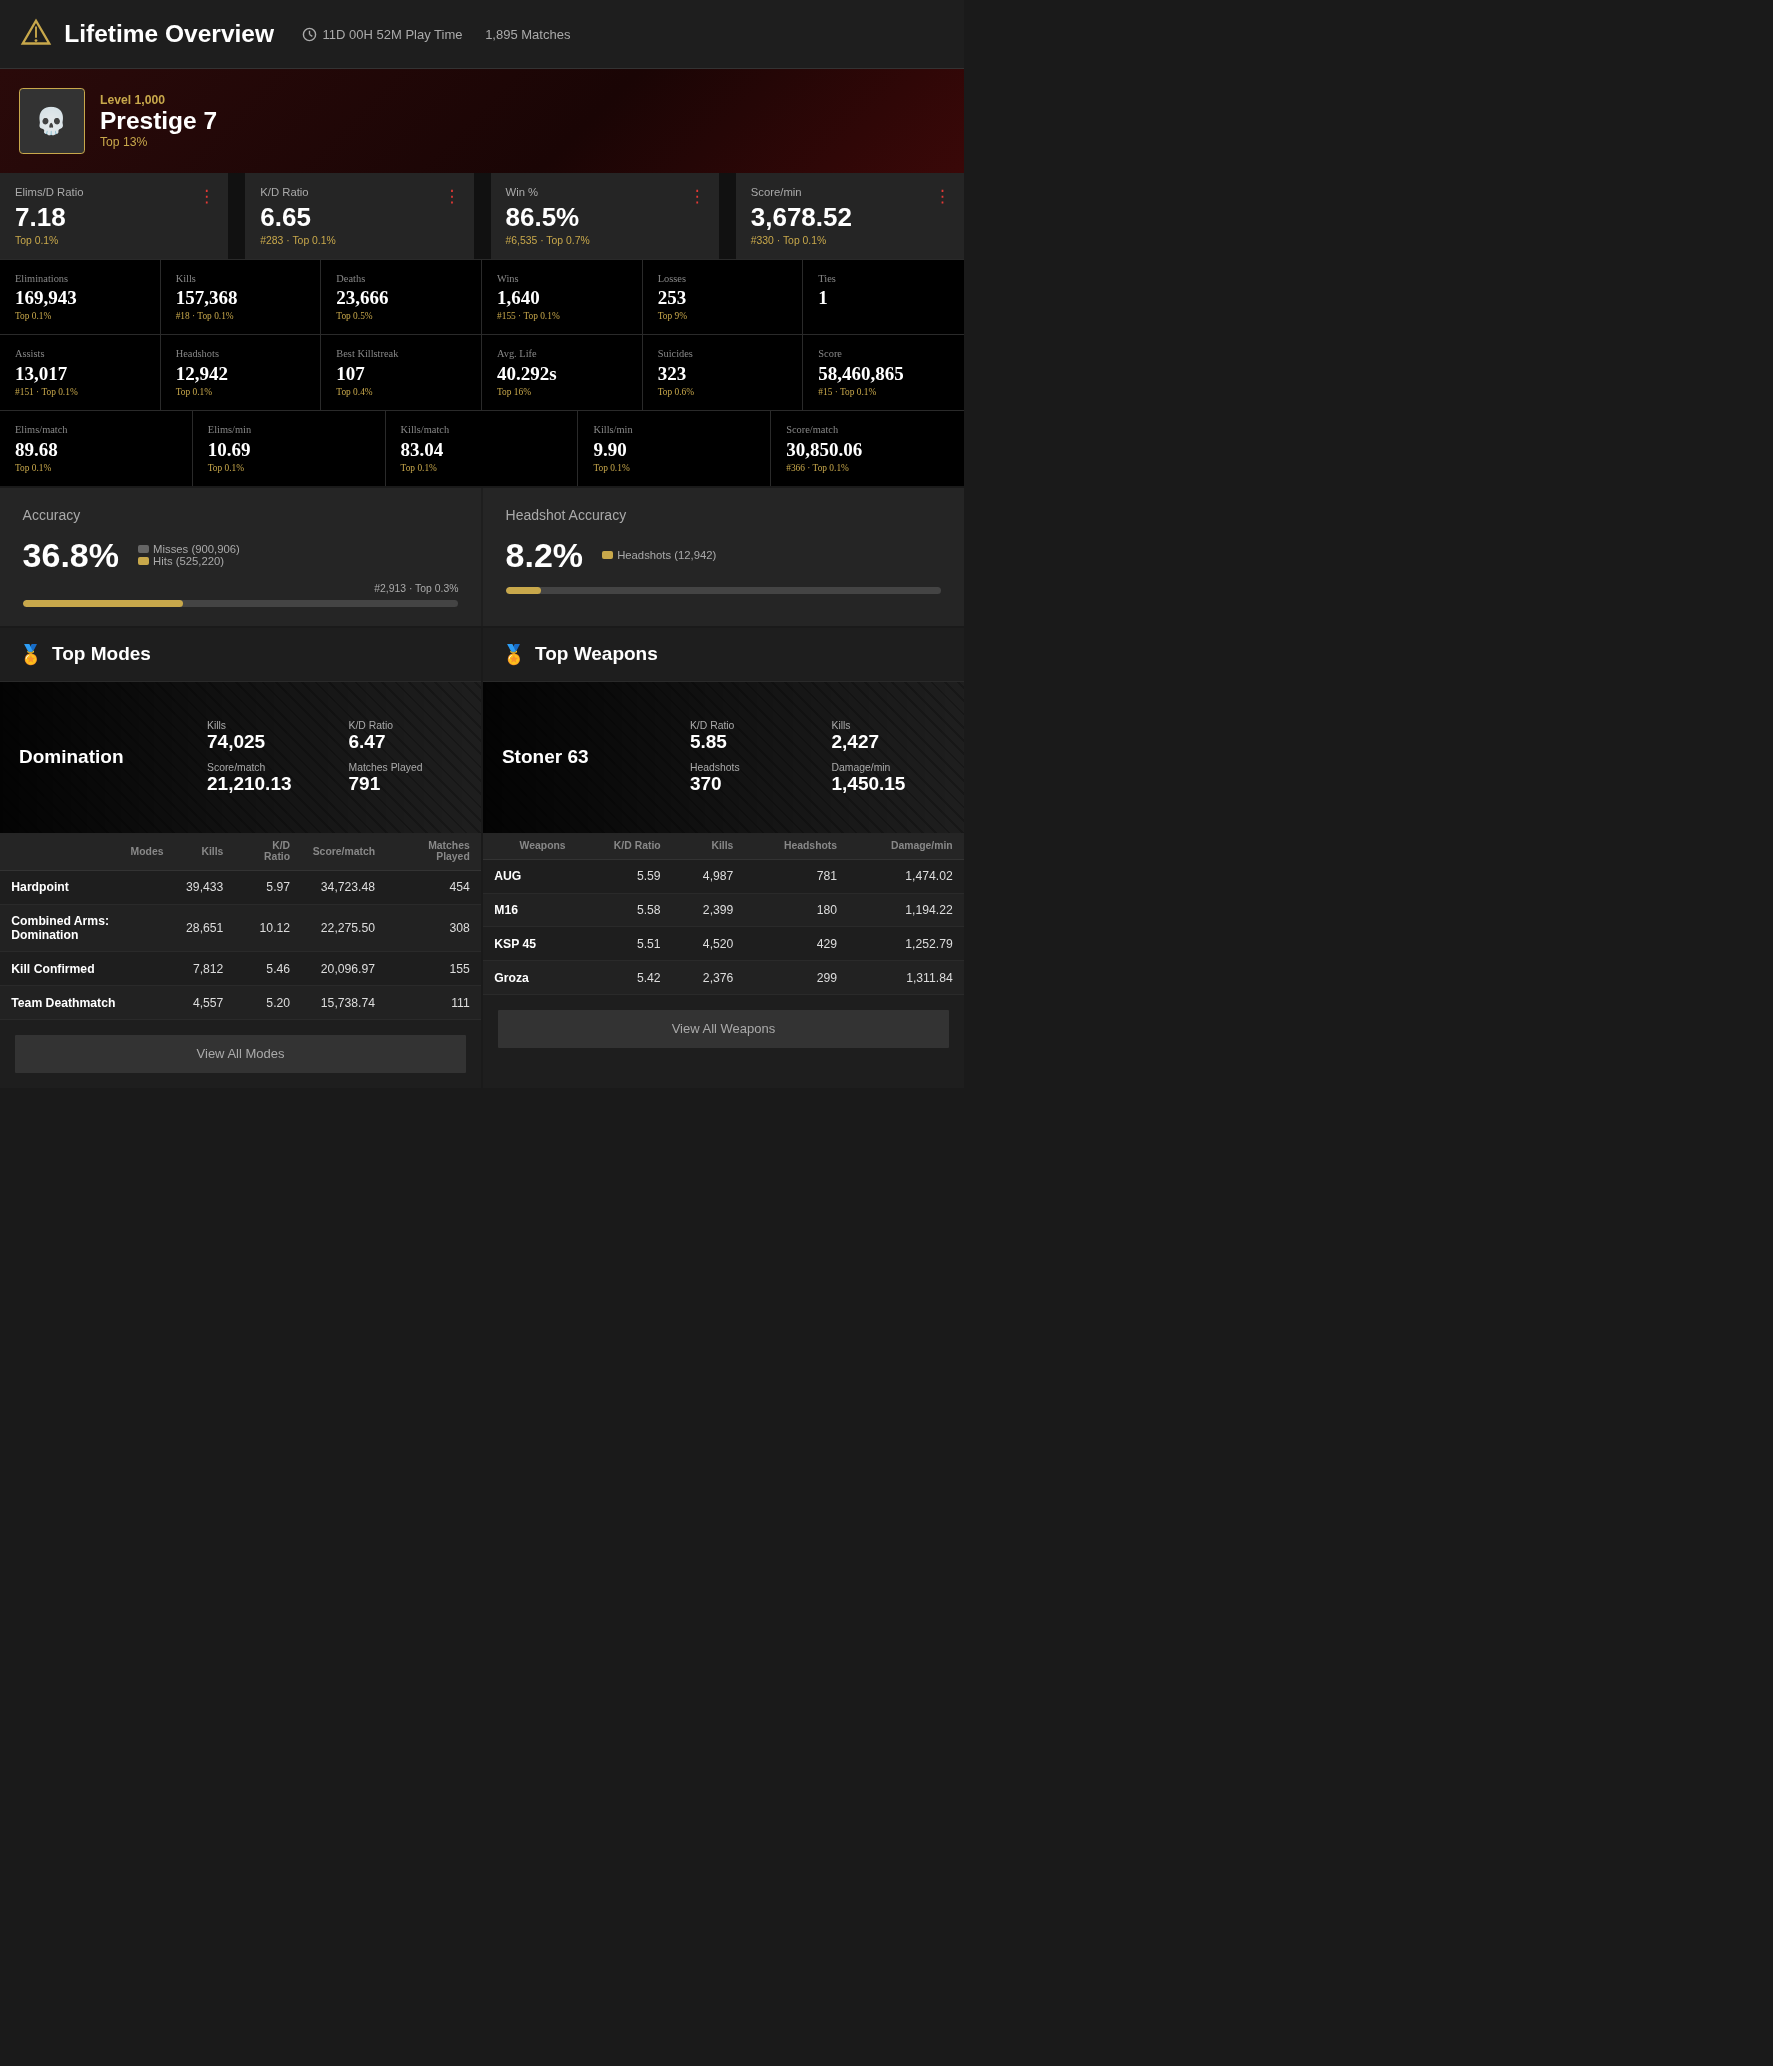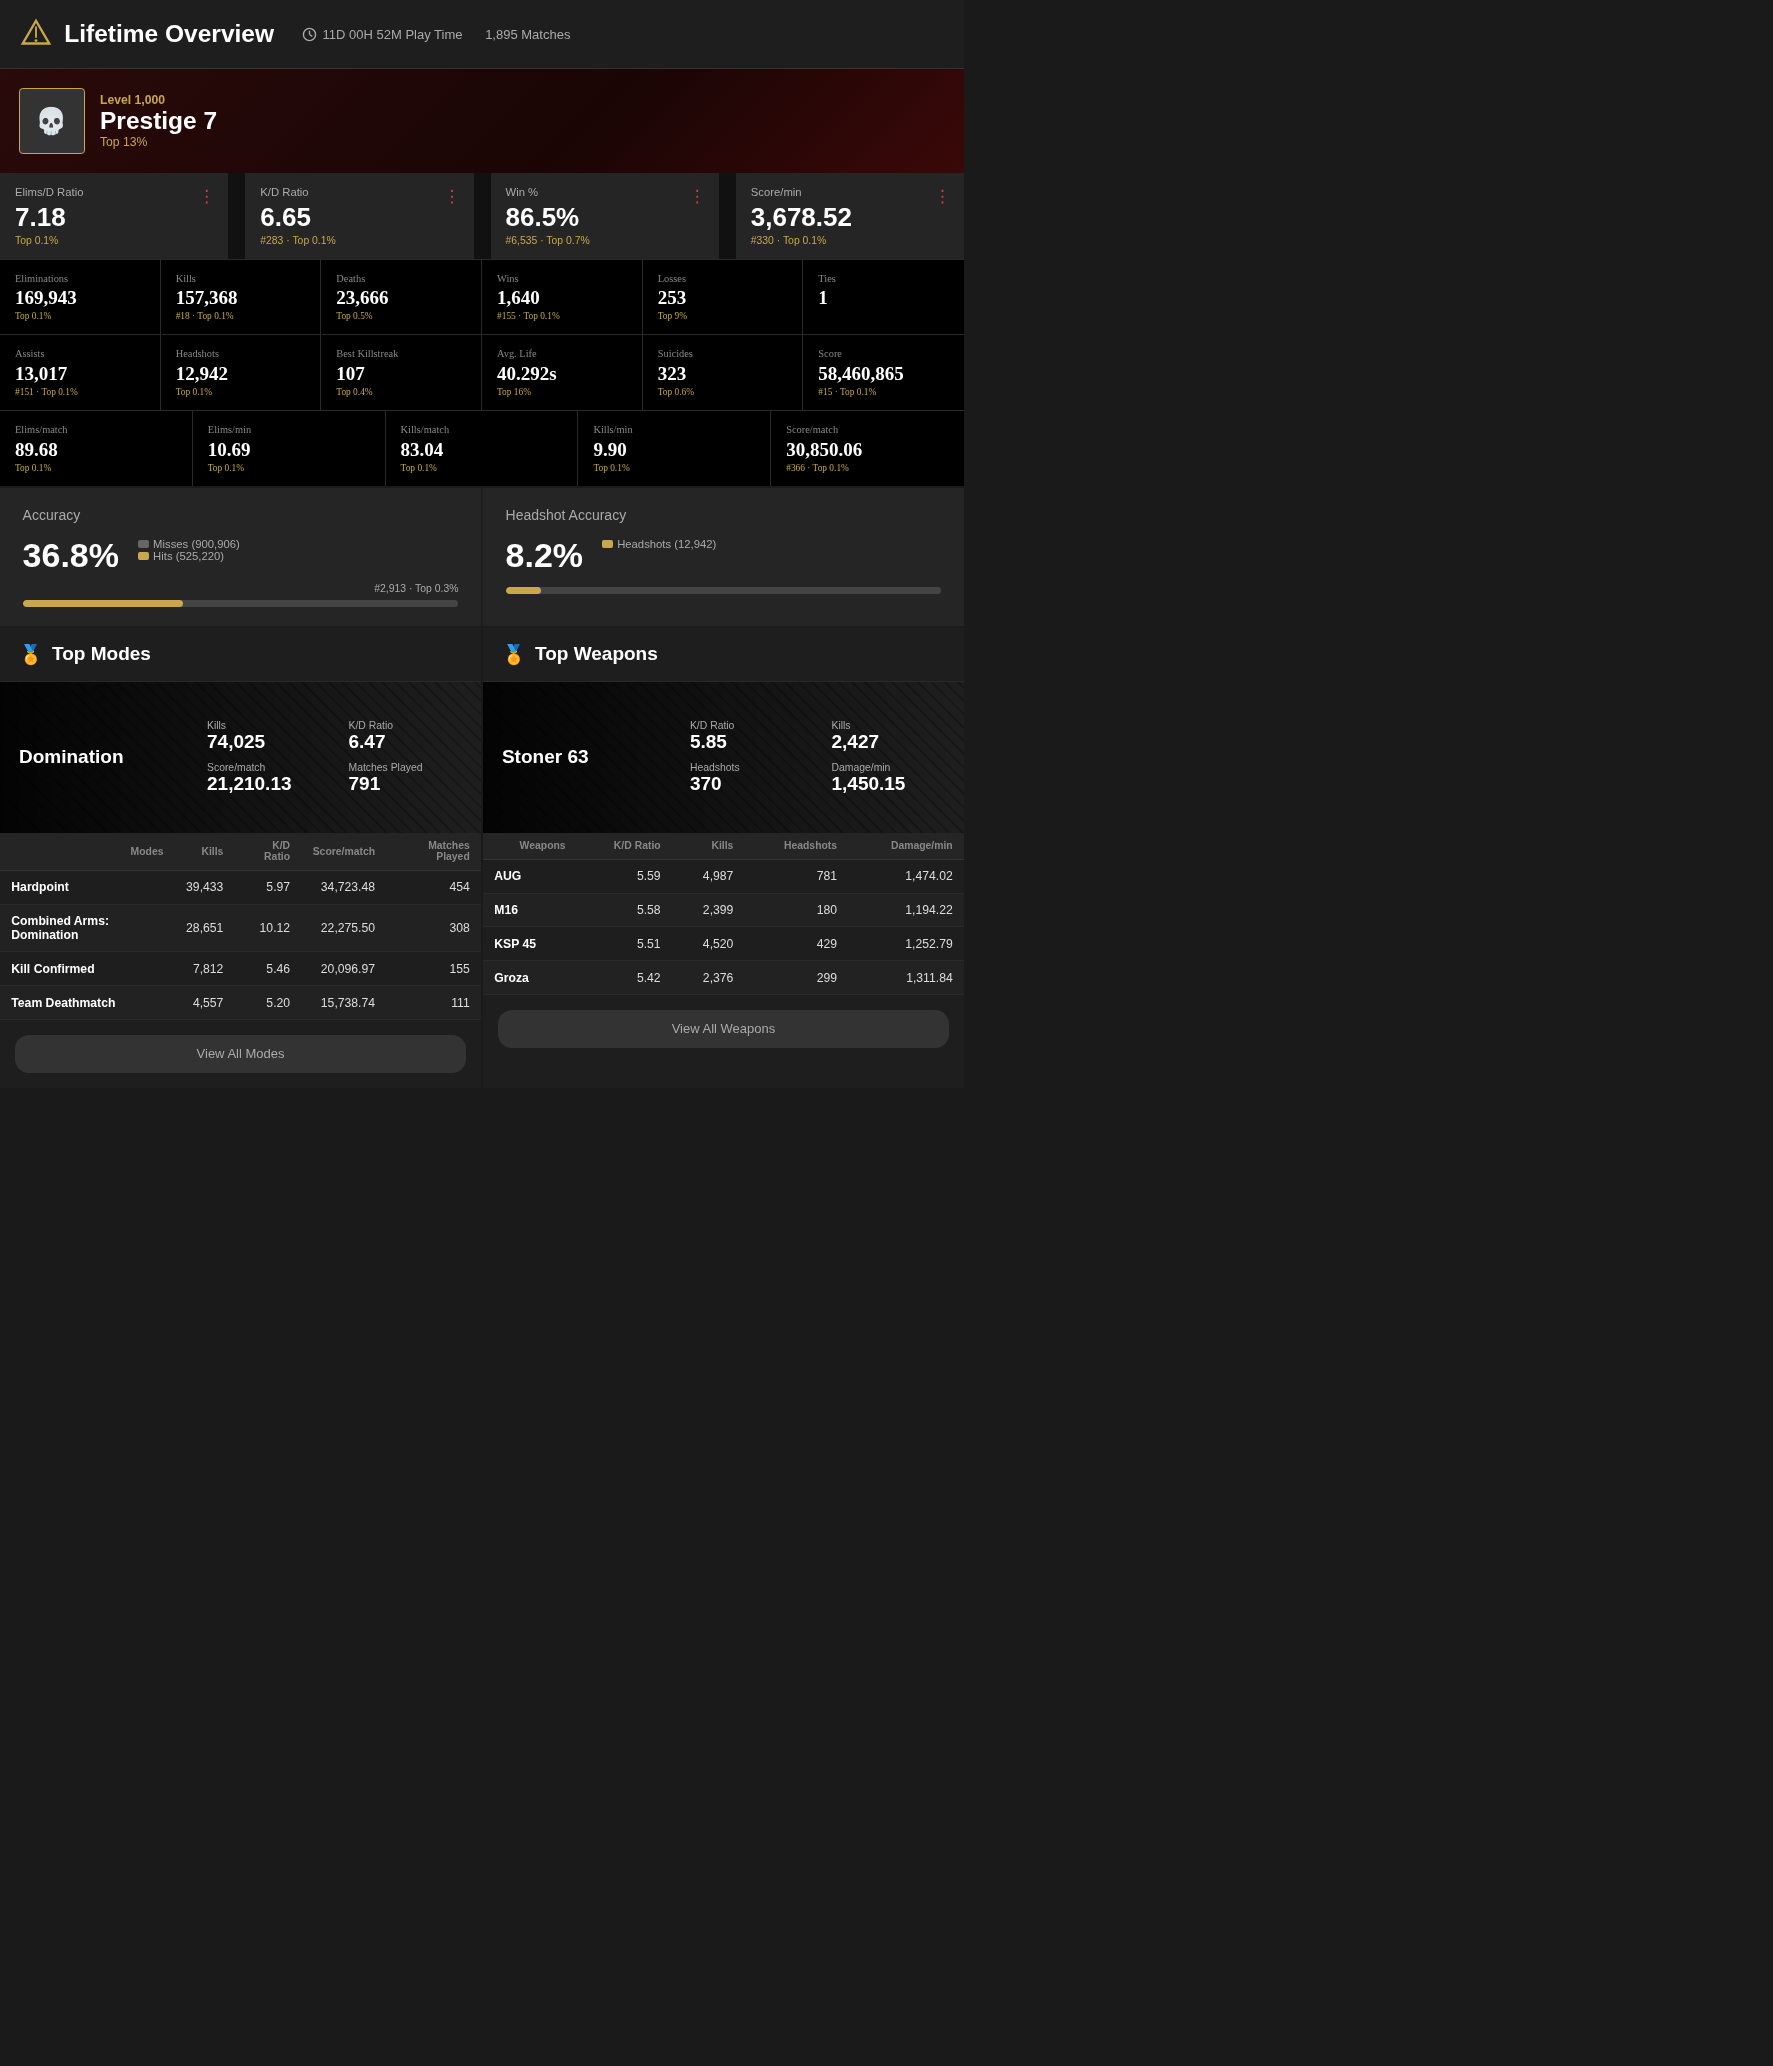--- a/index.html
+++ b/index.html
@@ -144,21 +144,21 @@
       background: #252525;
       padding: 19px 22.6px;
     }
     .accuracy-card .acc-title {
       color: #aaa;
       font-size: 14px;
       margin-bottom: 15px;
     }
     .accuracy-main {
       display: flex;
-      align-items: flex-start;
+      align-items: center;
       margin-bottom: 11.3px;
     }
     .accuracy-pct {
       font-size: 34px;
       font-weight: bold;
       color: #fff;
       margin-right: 19px;
       line-height: 1;
     }
     .accuracy-legend {
@@ -279,21 +279,21 @@
       color: #ddd;
     }
     .view-all-btn {
       display: block;
       width: calc(100% - 30px);
       margin: 15px;
       padding: 11.3px;
       background: #333;
       color: #aaa;
       border: none;
-      border-radius: 14px;
+      border-radius: 1px;
       font-size: 13px;
       cursor: pointer;
       text-align: center;
     }
 
     .legend-dot {
       display: inline-block;
       width: 11.3px;
       height: 7.5px;
       border-radius: 1.9px;

